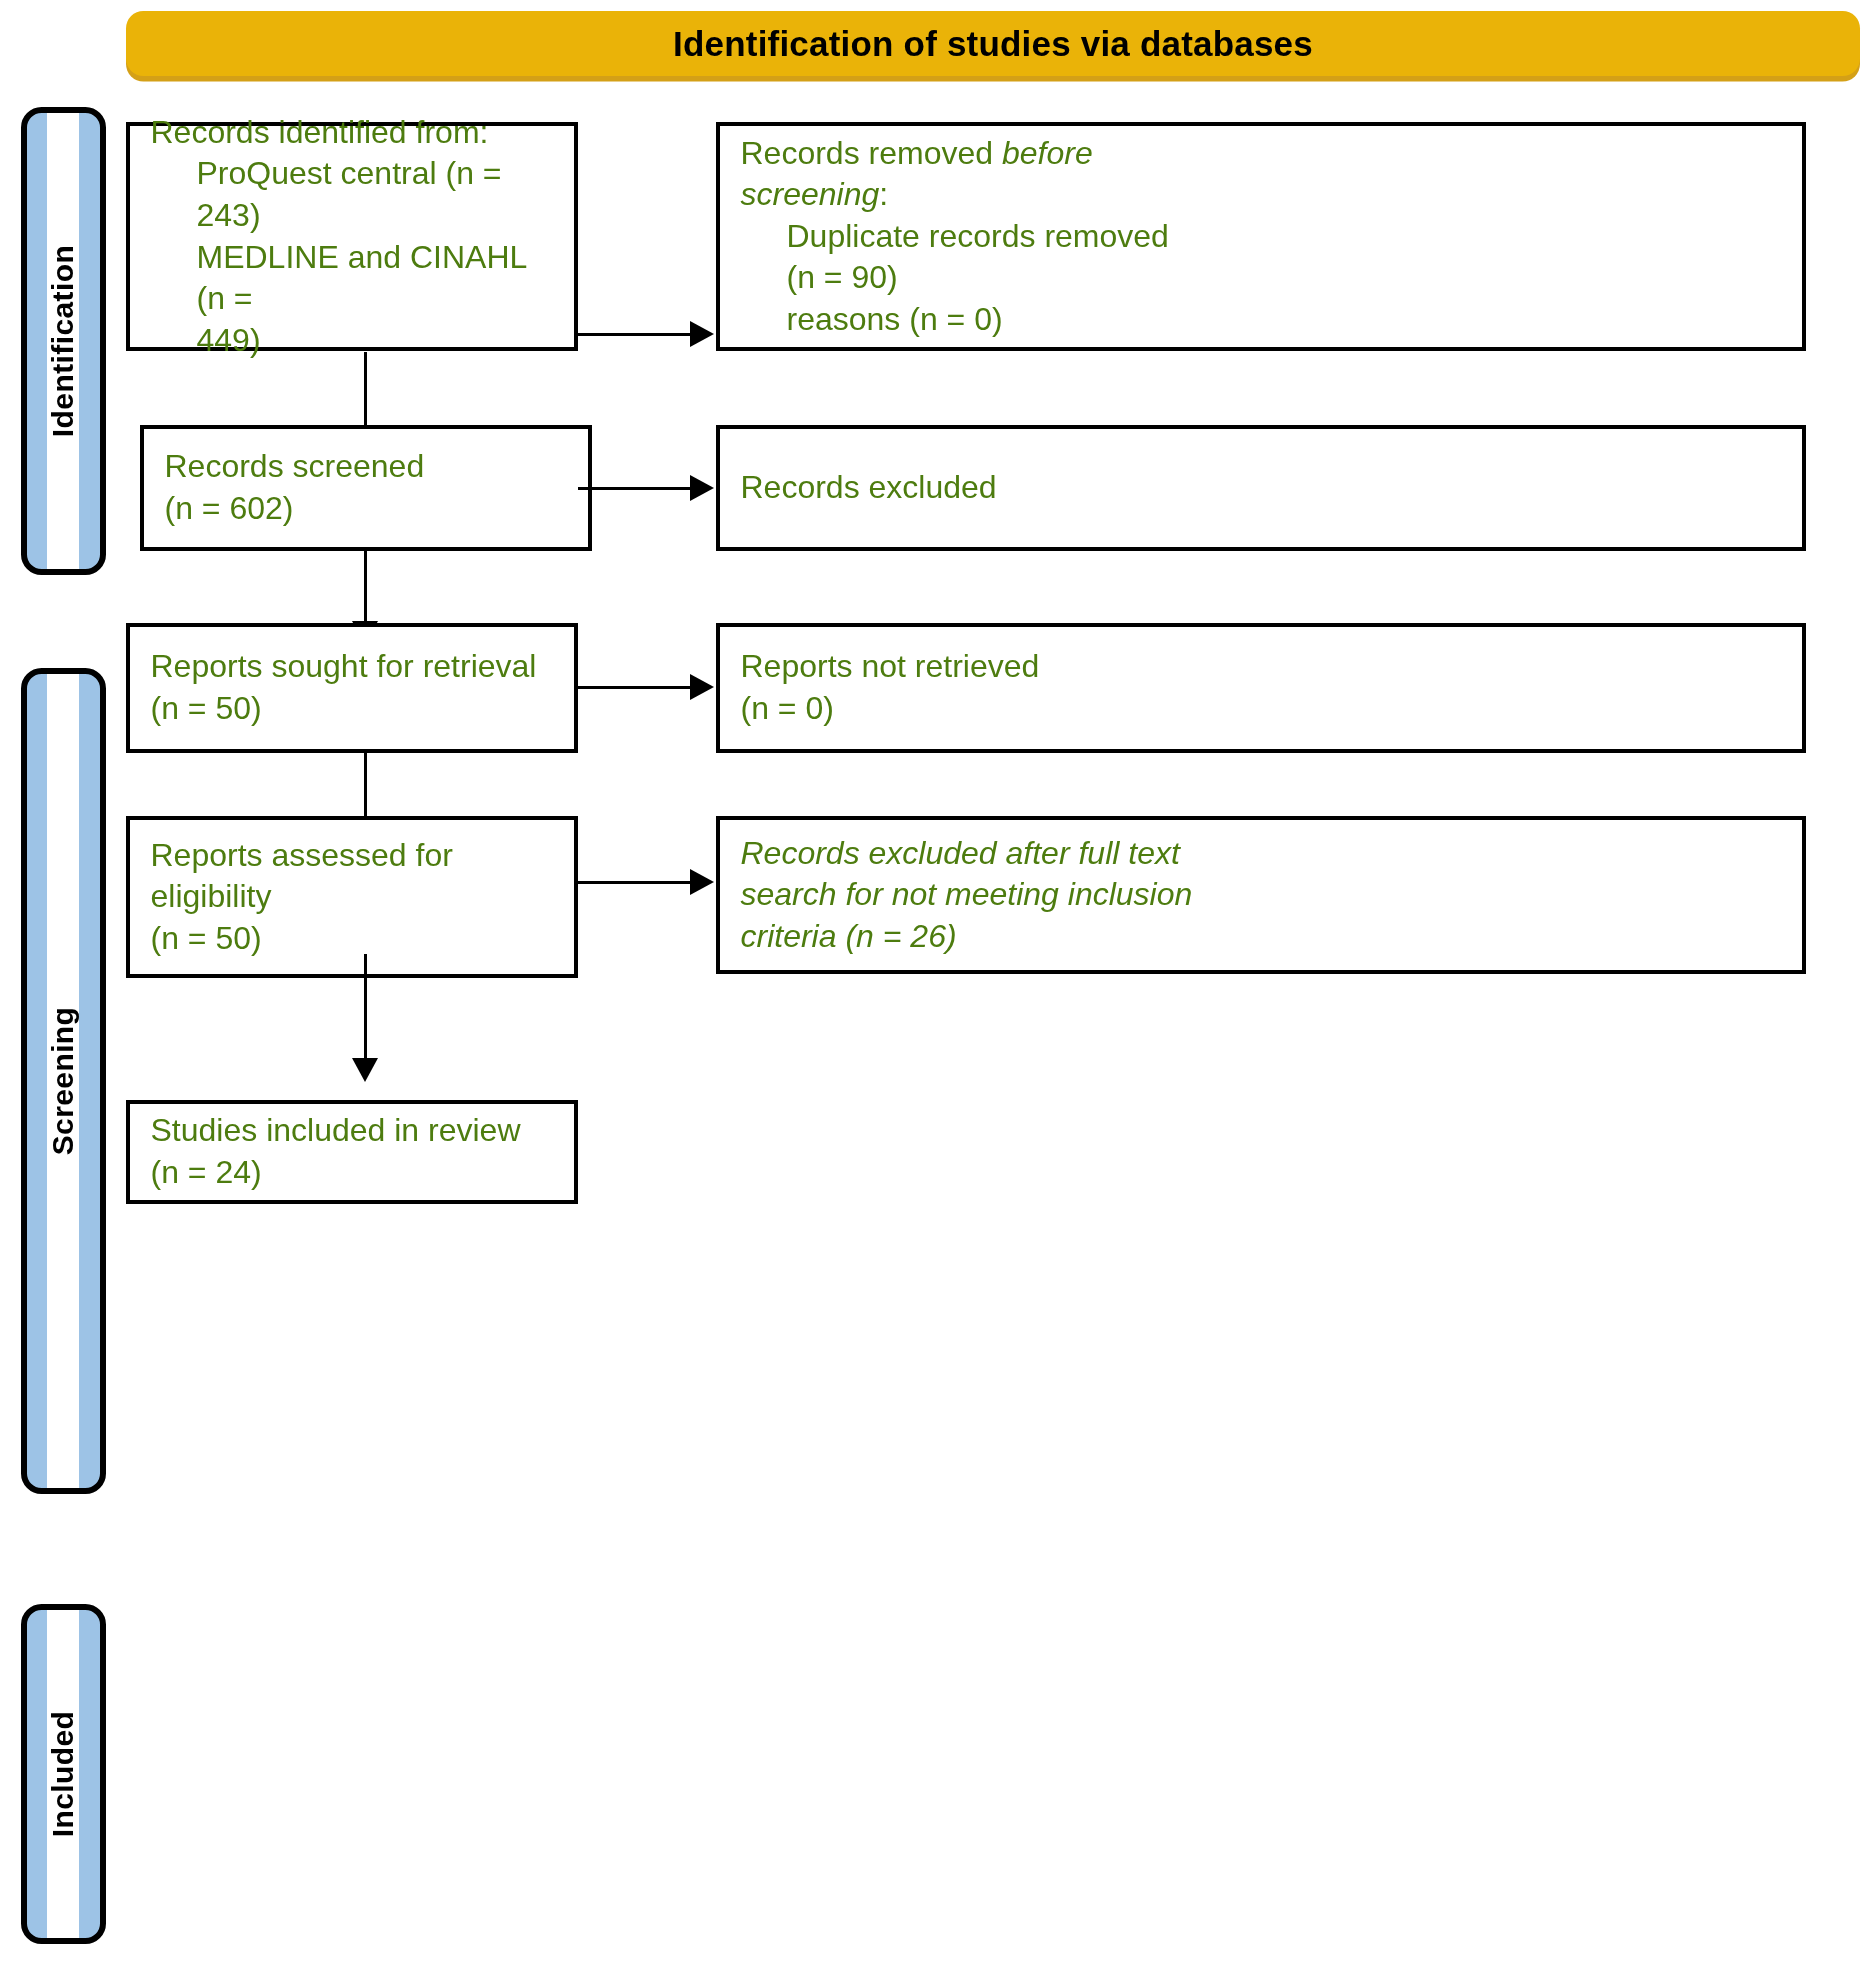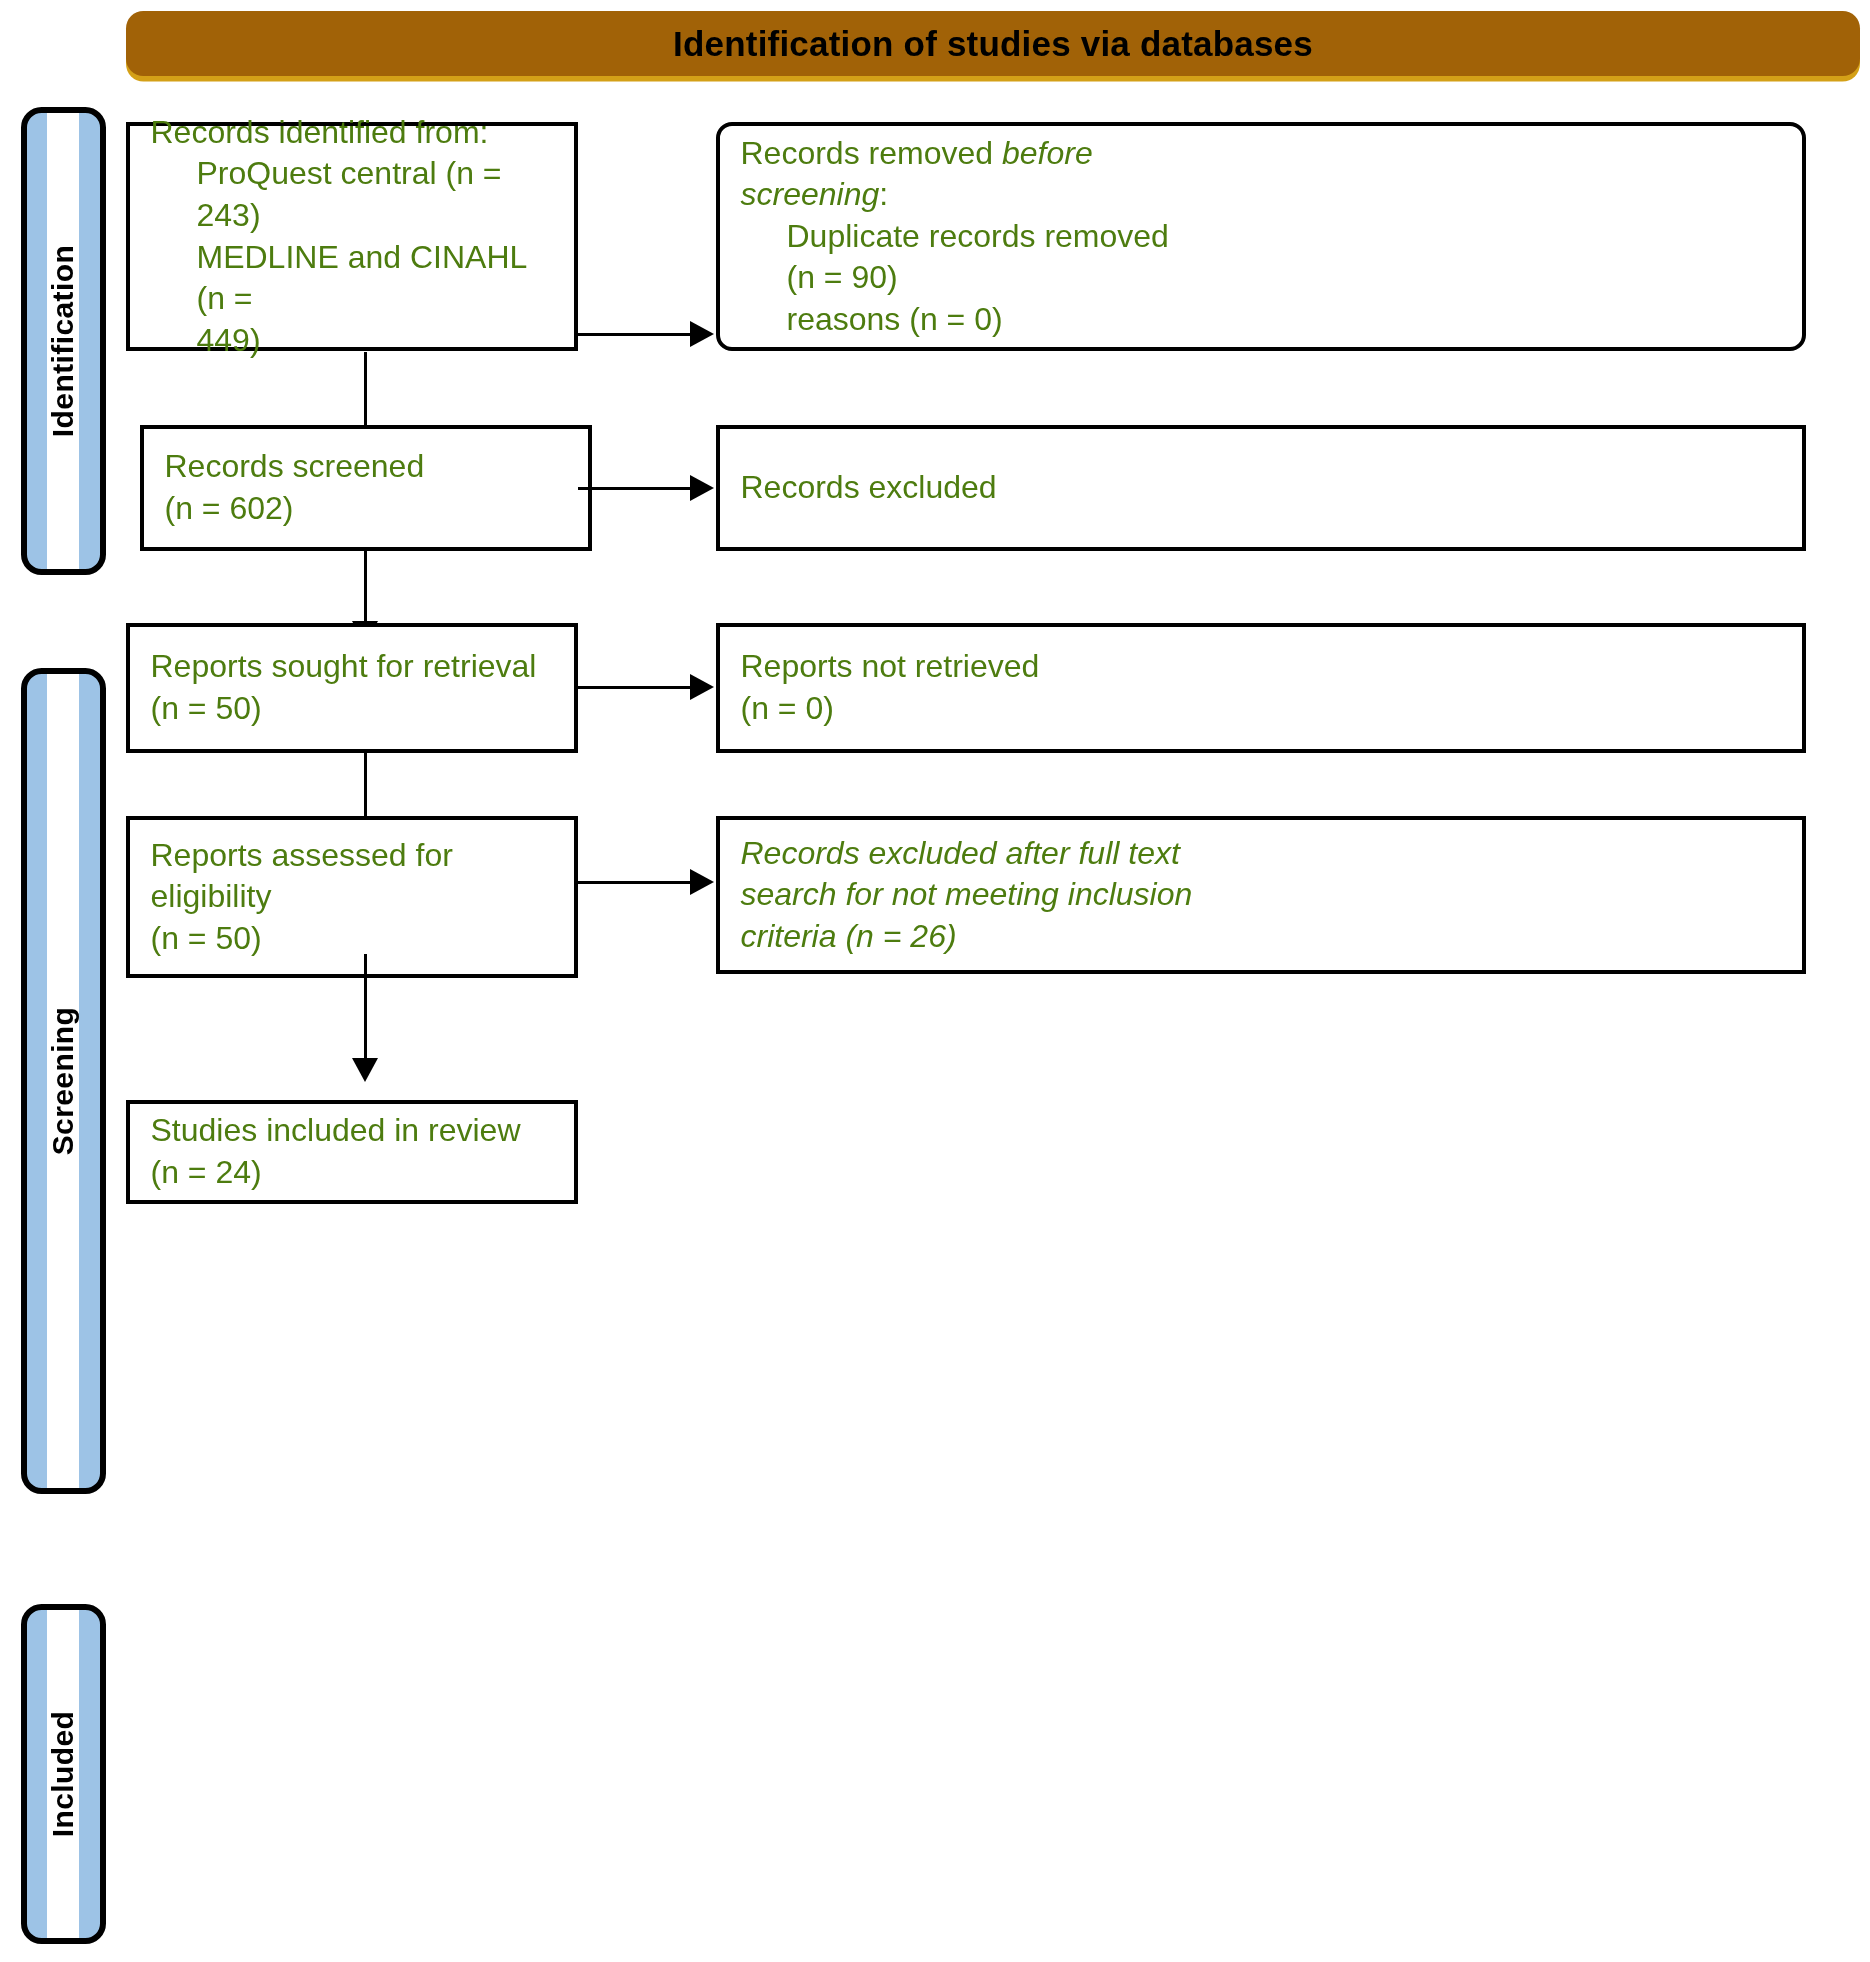--- a/index.html
+++ b/index.html
@@ -107,21 +107,21 @@
   #box-included        { left: 126px;  top: 1680px; width: 452px;  height: 182px; }
 
   
   #box-removed         { left: 716px;  top: 190px;  width: 1090px; height: 237px; }
   #box-excluded        { left: 716px;  top: 670px;  width: 1090px; height: 166px; }
   #box-notretrieved    { left: 716px;  top: 986px; width: 1090px; height: 166px; }
   #box-excluded-full   { left: 716px;  top: 1289px; width: 1090px; height: 201px; }
 
   
   #box-identified   { top: 122px; height: 229px; }
-  #box-removed      { top: 122px; height: 229px; border-radius: 16px; }
+  #box-removed      { top: 122px; height: 229px; }
   #box-screened     { top: 425px; height: 126px; }
   #box-excluded     { top: 425px; height: 126px; }
   #box-sought       { top: 623px; height: 130px; }
   #box-notretrieved { top: 623px; height: 130px; }
   #box-assessed     { top: 816px; height: 138px; }
   #box-excluded-full{ top: 816px; height: 158px; }
   #box-included     { top: 1060px; height: 134px; }
 
   
   .conn {
@@ -154,21 +154,21 @@
     border-top: 13.4px solid transparent;
     border-bottom: 13.4px solid transparent;
     border-left: 24px solid #000000;
   }
 </style>
 </head>
 <body>
 
 <div id="canvas">
 
-  <div class="header-banner" style="background: #a16207; box-shadow: rgb(212, 160, 23) 0px 5.5px 0px 0px;">
+  <div class="header-banner" style="background: #eab308; box-shadow: rgb(212, 160, 23) 0px 5.5px 0px 0px;">
     <div class="title">Identification of studies via databases</div>
   </div>
 
   <div class="stage-bar" id="stage-identification" style="background: rgb(157, 195, 230);">
     <div class="inner-strip">
       <span class="stage-label">Identification</span>
     </div>
   </div>
 
   <div class="stage-bar" id="stage-screening" style="background: rgb(157, 195, 230);">

